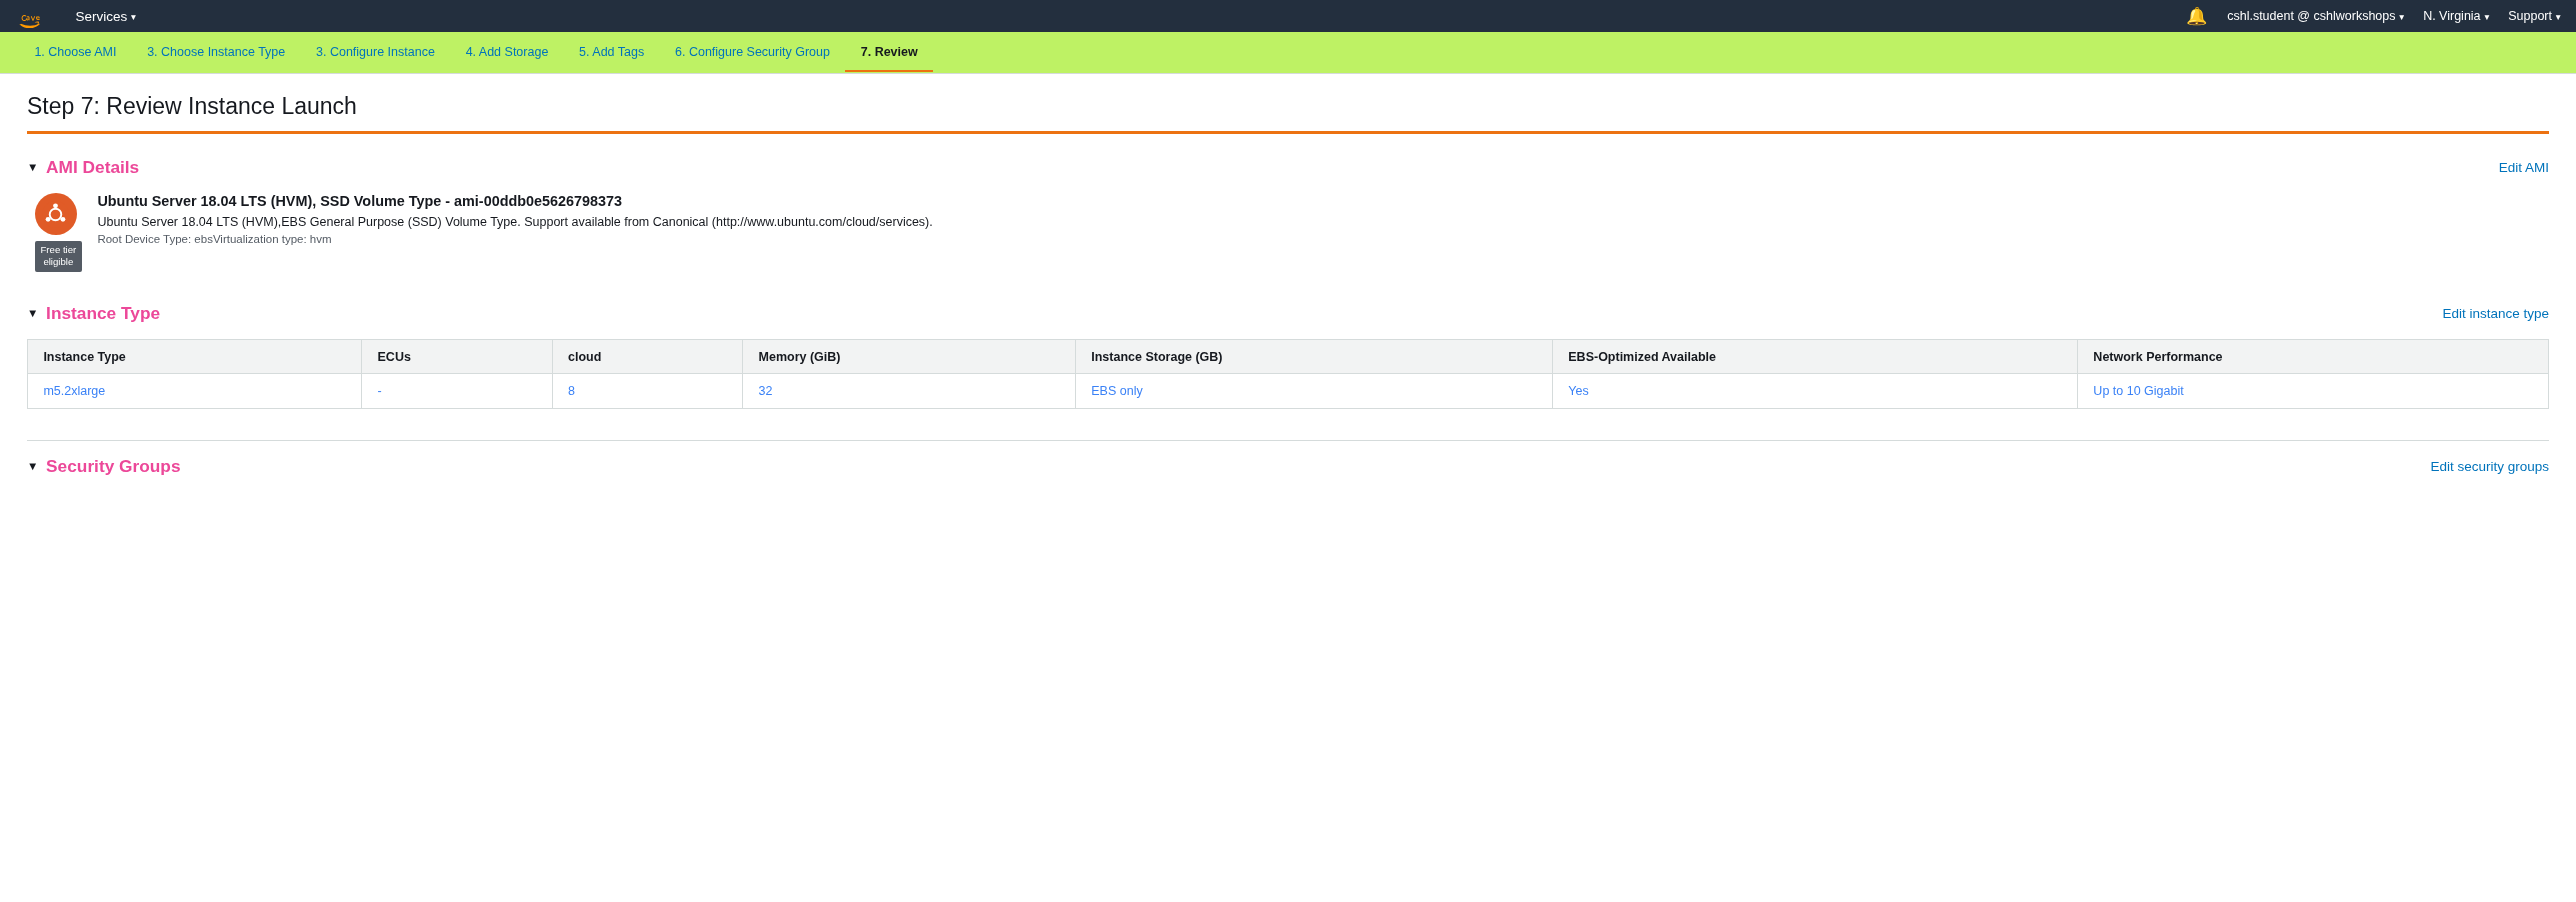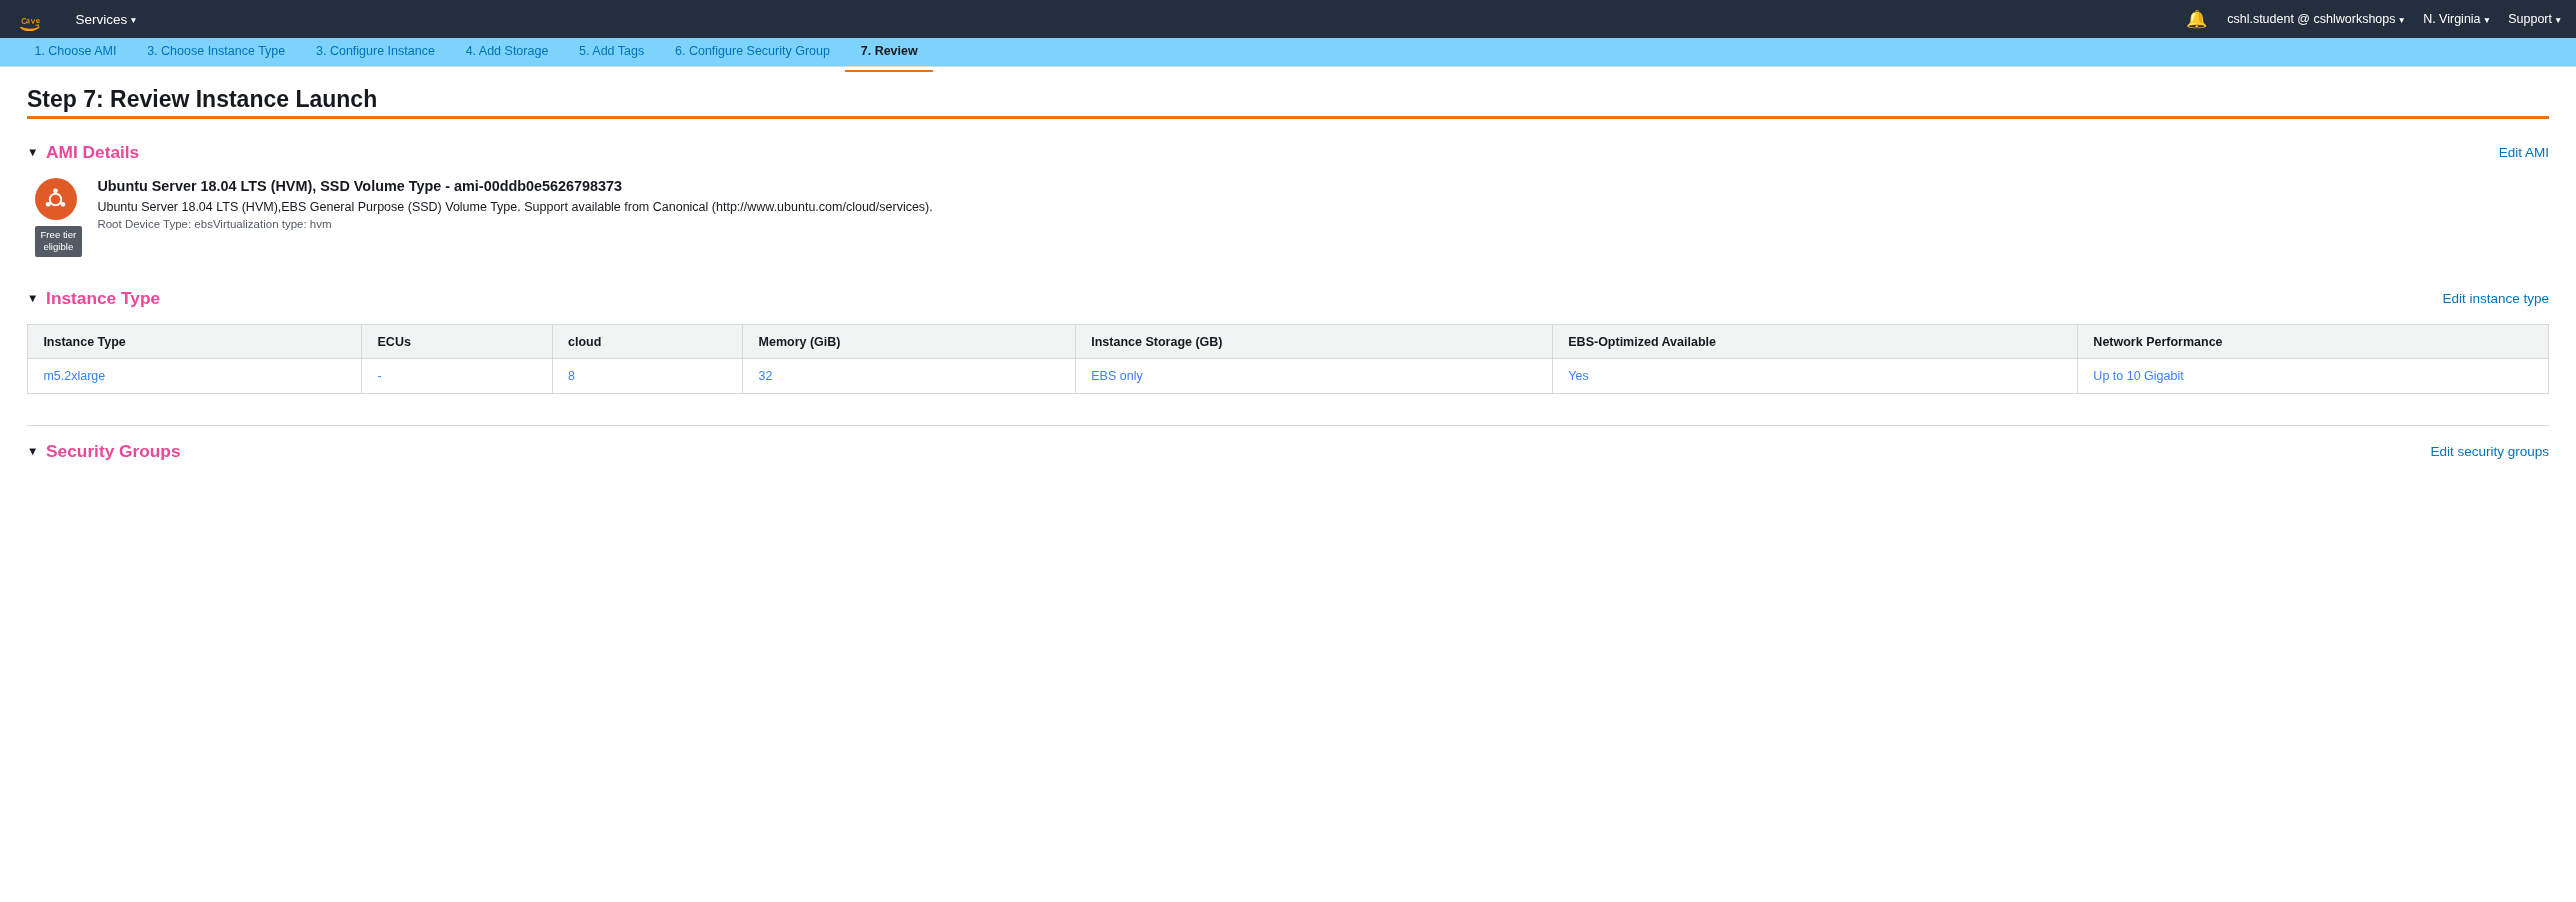--- a/index.html
+++ b/index.html
@@ -1,21 +1,21 @@
 <!DOCTYPE html>
 <html><head>
   <meta charset="utf-8">
   <style>
     * { box-sizing: border-box; margin: 0; padding: 0; }
     body { font-family: "Amazon Ember", Arial, sans-serif; font-size: 13.5px; color: #16191f; background: #fff; }
 
     
     .top-nav {
       background: #232f3e;
-      height: 38px;
+      height: 32px;
       display: flex;
       align-items: center;
       padding: 0 15.4px;
       gap: 15.4px;
     }
     .aws-logo {
       display: flex;
       align-items: center;
       margin-right: 7.7px;
     }
@@ -41,26 +41,26 @@
       font-size: 12.5px;
       display: flex;
       align-items: center;
       gap: 3.8px;
       cursor: pointer;
     }
     .nav-right .chevron-down { font-size: 9.6px; }
 
     
     .wizard-tabs {
-      background: #7dd3fc;
+      background: #bef264;
       border-bottom: 1px solid #d5dbdb;
       display: flex;
       align-items: center;
       padding: 0 19px;
-      height: 29px;
+      height: 42px;
       gap: 0;
     }
     .wizard-tab {
       padding: 11.5px 15.4px;
       font-size: 12.5px;
       color: #0073bb;
       cursor: pointer;
       white-space: nowrap;
       border-bottom: 2.9px solid transparent;
       text-decoration: none;
@@ -73,23 +73,23 @@
 
     
     .main-content {
       padding: 19px 27px;
       background: #fff;
     }
 
     
     .page-title {
       font-size: 23px;
-      font-weight: 700;
-      color: #16191f;
-      margin-bottom: 3px;
+      font-weight: 400;
+      color: #16191f;
+      margin-bottom: 11px;
     }
     .orange-line {
       height: 2.9px;
       background: #ec7211;
       width: 100%;
       margin-bottom: 23px;
     }
 
     
     .section {

